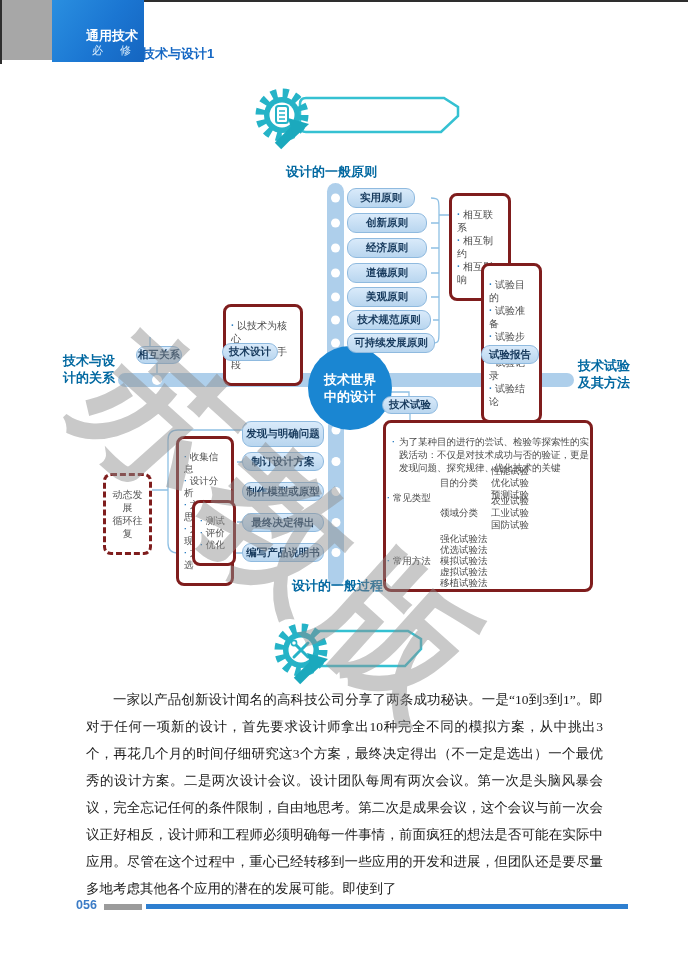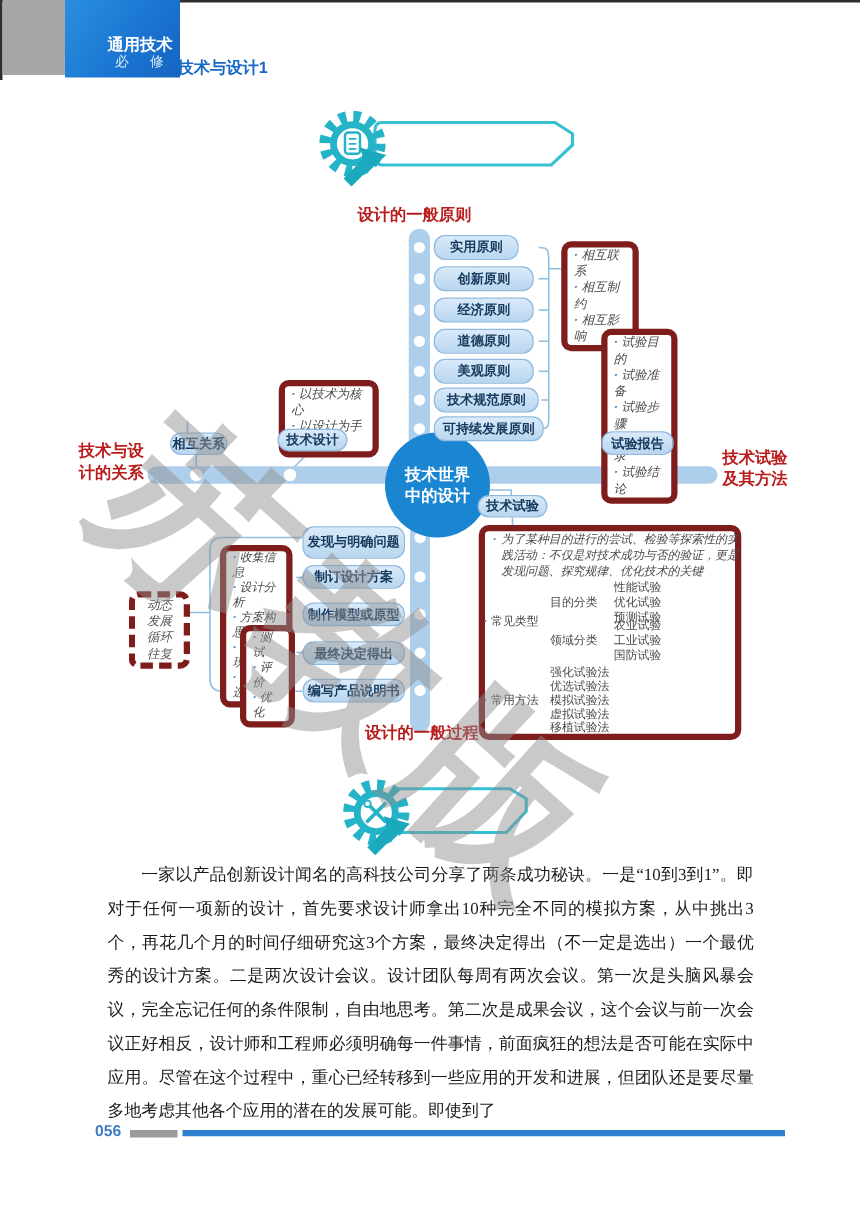--- a/index.html
+++ b/index.html
@@ -17,28 +17,28 @@
     padding:0 6px 5px 0;box-sizing:border-box;}
   .hdr-series{color:#fff;font-weight:700;font-size:13px;line-height:15px;}
   .hdr-level{color:#d9ecfb;font-size:11px;letter-spacing:7px;line-height:14px;}
   .hdr-book{left:142px;top:45px;color:#1668c4;font-weight:700;font-size:13px;}
   
   .badge-text{position:absolute;font-weight:700;color:#151515;}
   
   .nodebox{position:absolute;box-sizing:border-box;border:1px solid #8fbadf;border-radius:9px;
     background:linear-gradient(#d9eafa,#b9d6ef);color:#16395c;font-weight:700;font-size:10.5px;
     display:flex;align-items:center;justify-content:center;z-index:3;}
-  .note{position:absolute;box-sizing:border-box;border:5px solid #7f1d1d;border-radius:8px;
-    background:#fff;color:#4a4a4a;font-size:10px;line-height:13px;padding:0 5px;z-index:3;font-style:italic;}
+  .note{position:absolute;box-sizing:border-box;border:3px solid #7f1d1d;border-radius:8px;
+    background:#fff;color:#4a4a4a;font-size:10px;line-height:13px;padding:12px 5px;z-index:3;}
   .note.dashed{border-style:dashed;text-align:center;color:#555;}
   .b::before{content:"· ";color:#2f80c3;font-weight:700;}
   .hang{position:relative;padding-left:8px;}
   .hang::before{content:"·";position:absolute;left:1px;top:0;color:#2f80c3;font-weight:700;}
   .hang > .txt::before{content:none;}
-  .mmlabel{position:absolute;color:#b91c1c;font-weight:700;font-size:13px;line-height:17px;z-index:3;}
+  .mmlabel{position:absolute;color:#0369a1;font-weight:700;font-size:13px;line-height:17px;z-index:3;}
   .leaf{position:absolute;color:#4a4a4a;font-size:9.5px;line-height:12px;z-index:3;white-space:nowrap;}
   .center-label{position:absolute;left:312px;top:371px;width:76px;color:#fff;font-weight:700;
     font-size:13px;line-height:17px;text-align:center;z-index:3;}
   
   .body-text{left:86px;top:686px;width:517px;color:#1b1b1b;
     font-family:"Liberation Serif","DejaVu Serif",serif;font-size:13.5px;line-height:27px;
     text-align:justify;z-index:3;}
   .body-text p{margin:0;text-indent:2em;}
   
   .pageno{left:76px;top:898px;color:#3c7cc6;font-weight:700;font-size:12.5px;z-index:3;}

